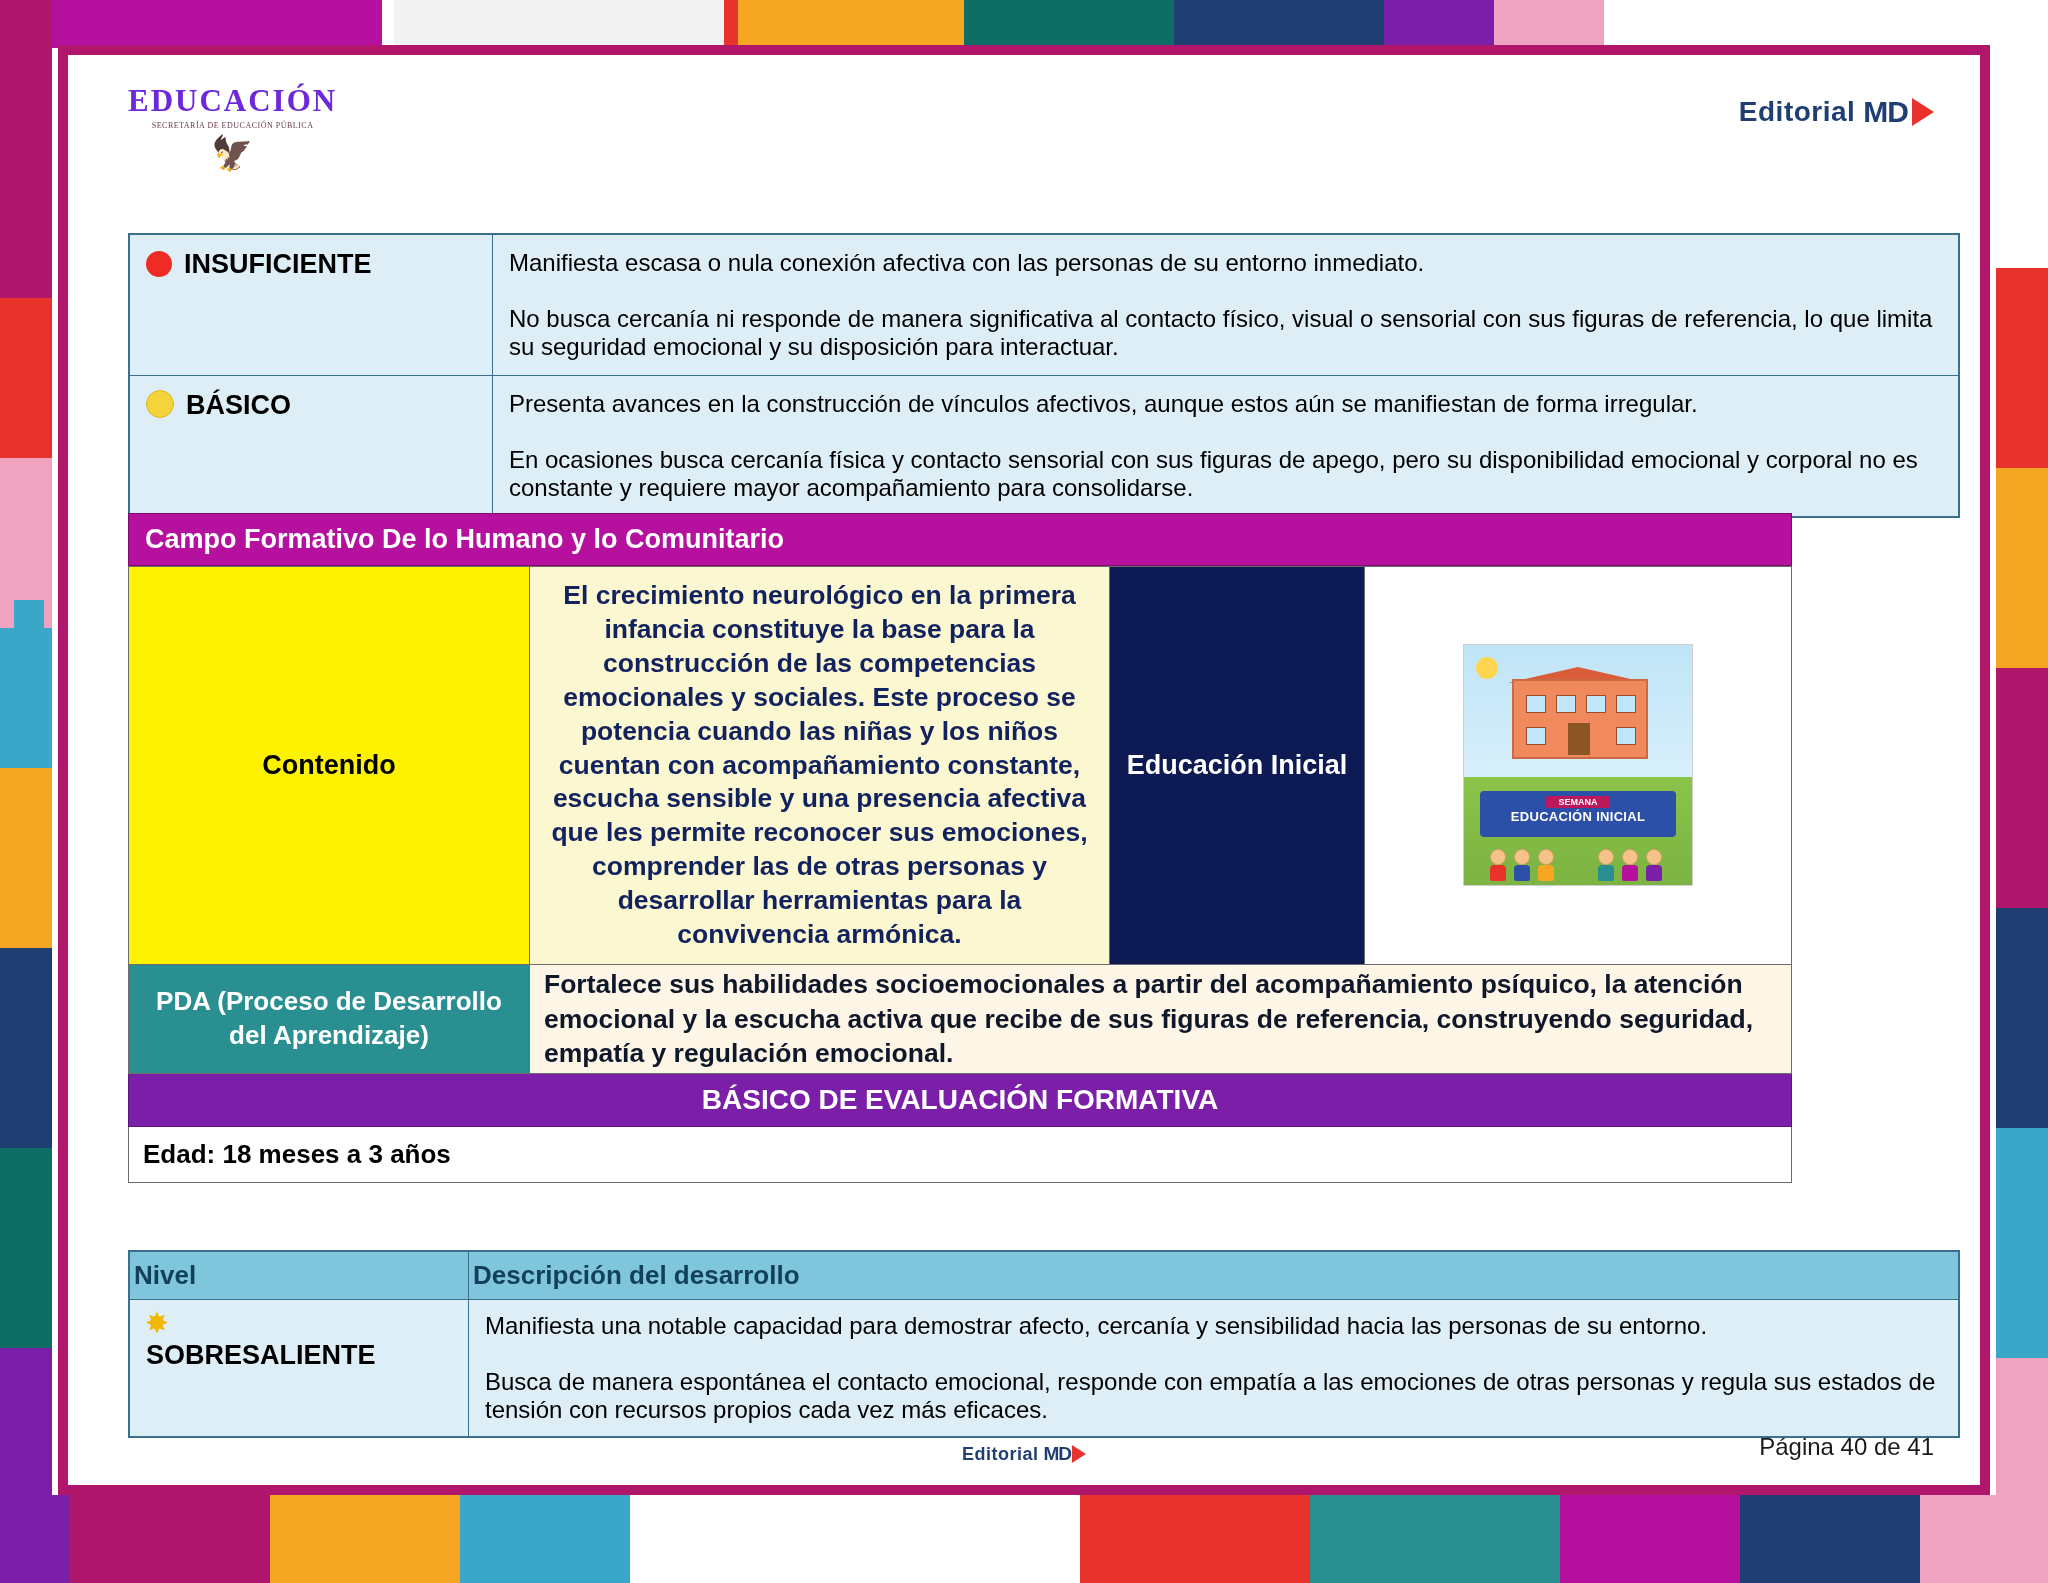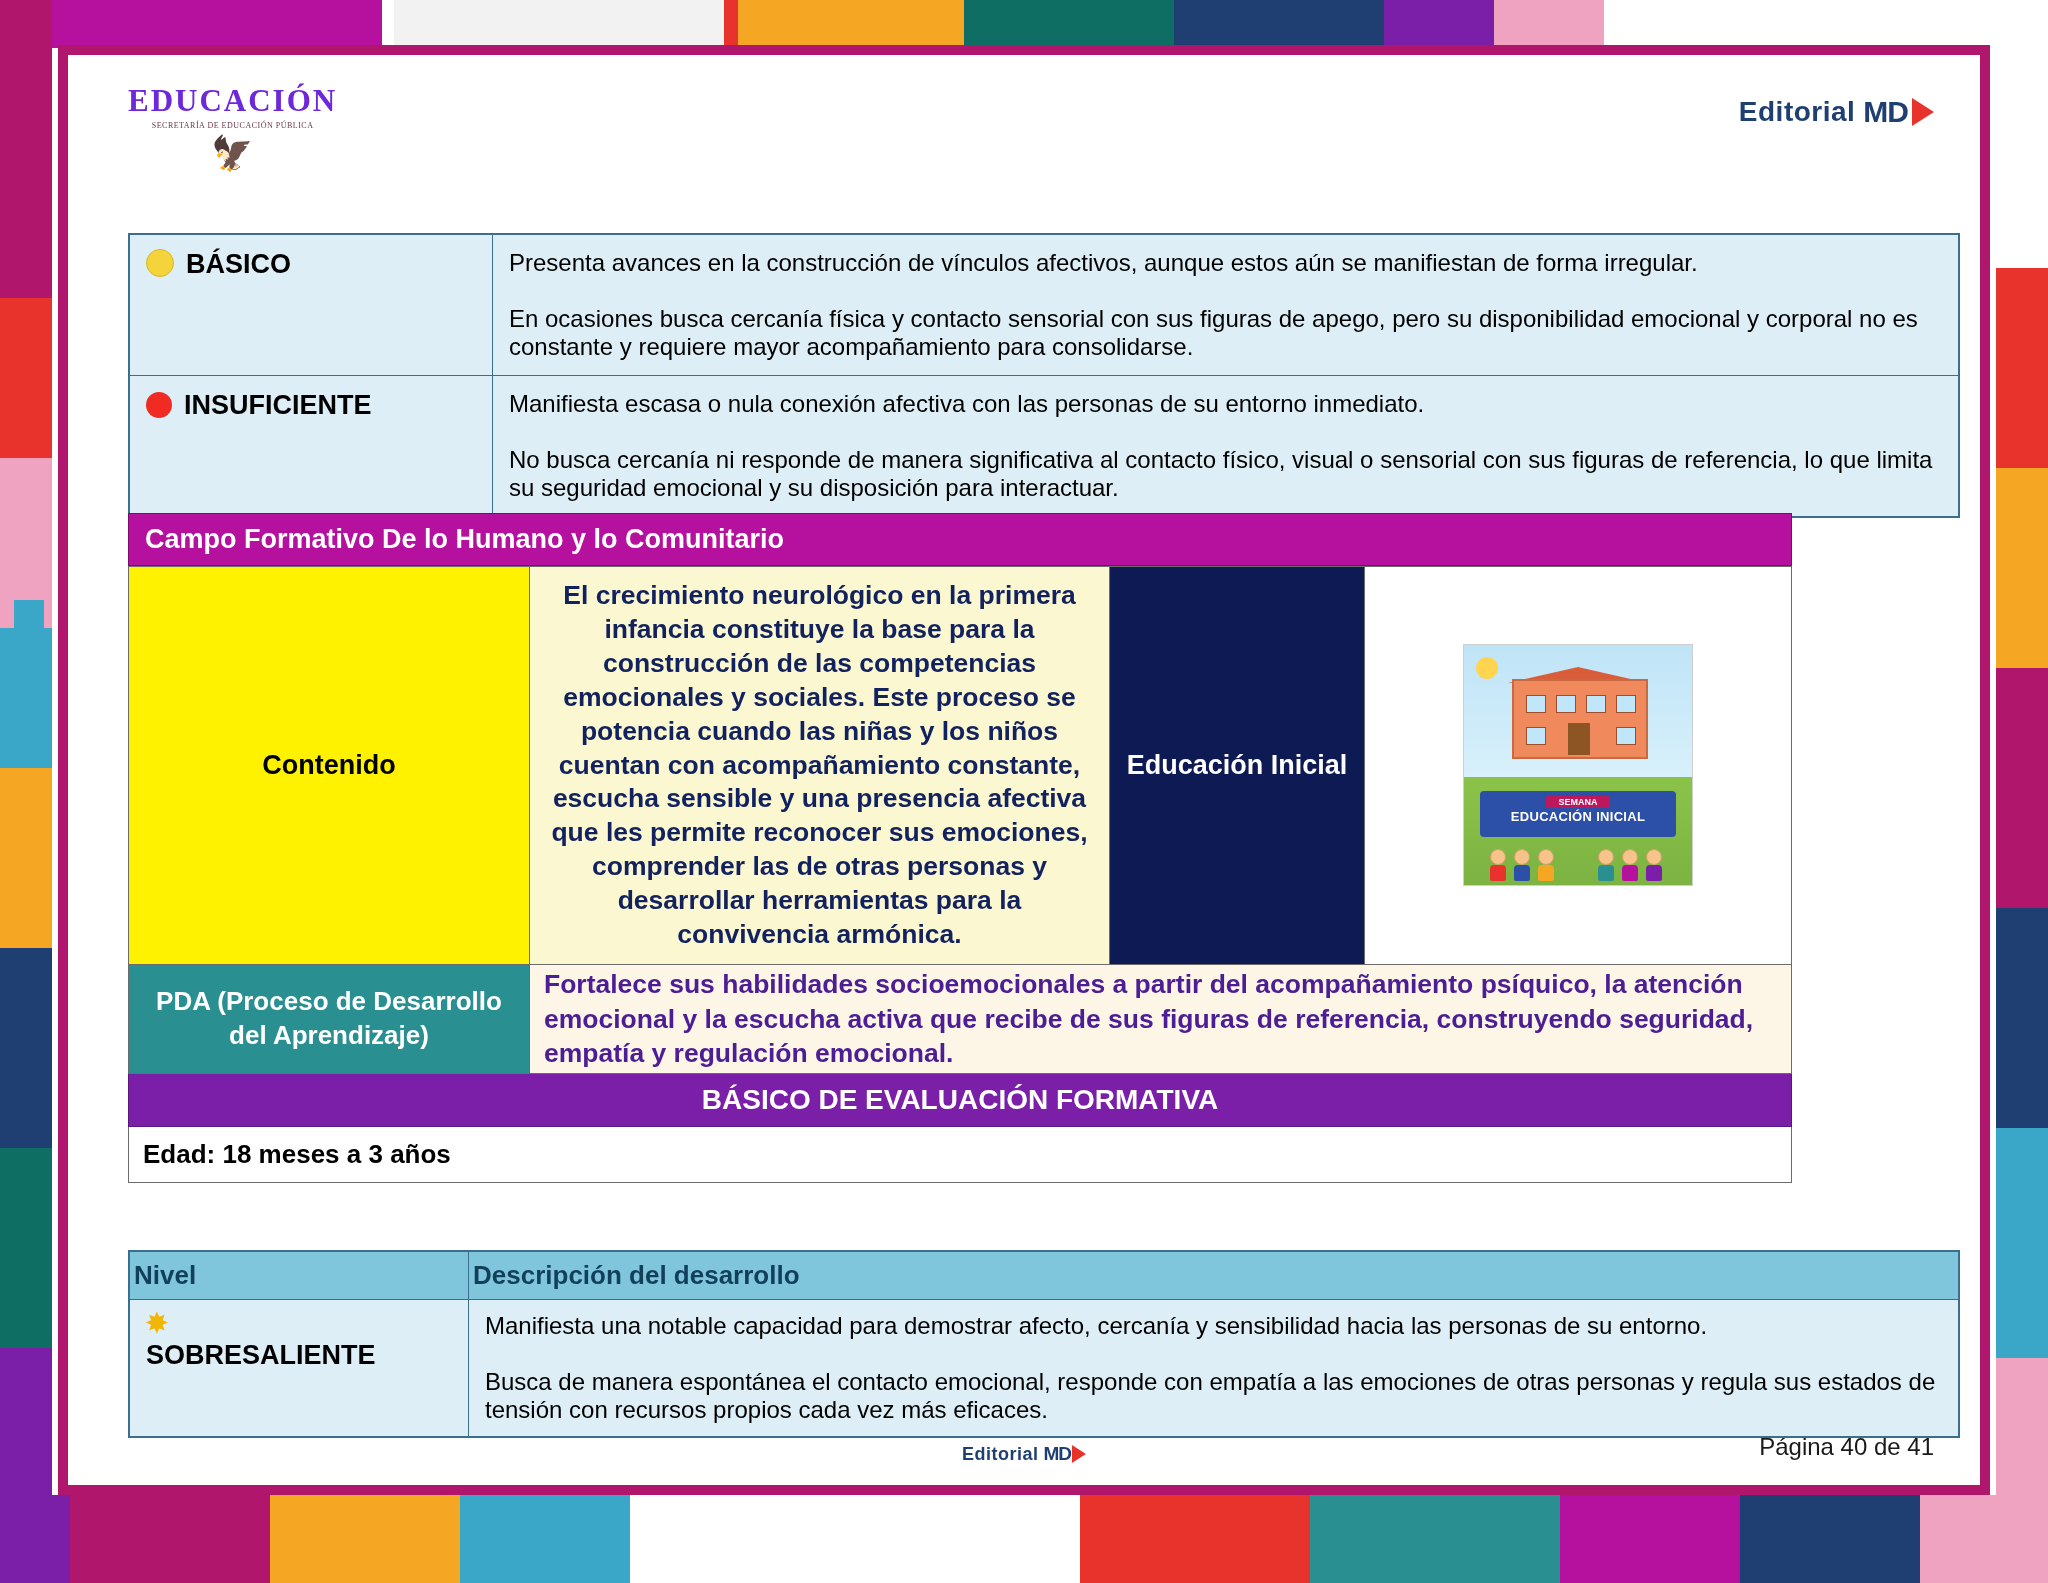--- a/index.html
+++ b/index.html
@@ -201,21 +201,21 @@
     background: #2a8f91;
     color: #ffffff;
     text-align: center;
     font-weight: bold;
     font-size: 26px;
     line-height: 1.3;
     padding: 20px 6px;
   }
   td.pda-text {
     background: #fdf6e6;
-    color: #4c1d95;
+    color: #0f172a;
     font-weight: bold;
     font-size: 26.5px;
     line-height: 1.3;
     padding: 0 14px;
   }
   .bar-rubrica {
     background: #7b1fa8;
     color: #ffffff;
     text-align: center;
     font-weight: bold;
@@ -441,34 +441,34 @@
         <span class="editorial-word">Editorial</span>
         <span class="editorial-md">MD</span>
         <span class="md-tri"></span>
       </div>
     </div>
 
     <table id="top-table" class="tbl">
       <tbody>
           <tr>
         <td class="level">
+          <span class="dot dot-insuf"></span><span>INSUFICIENTE</span>
+        </td>
+        <td>
+          <div>Manifiesta escasa o nula conexión afectiva con las personas de su entorno inmediato.</div>
+          <div class="p2">No busca cercanía ni responde de manera significativa al contacto físico, visual o sensorial con sus figuras de referencia, lo que limita su seguridad emocional y su disposición para interactuar.</div>
+        </td>
+      </tr>
+      <tr>
+        <td class="level">
           <span class="dot dot-basico"></span><span>BÁSICO</span>
         </td>
         <td>
           <div>Presenta avances en la construcción de vínculos afectivos, aunque estos aún se manifiestan de forma irregular.</div>
           <div class="p2">En ocasiones busca cercanía física y contacto sensorial con sus figuras de apego, pero su disponibilidad emocional y corporal no es constante y requiere mayor acompañamiento para consolidarse.</div>
-        </td>
-      </tr>
-      <tr>
-        <td class="level">
-          <span class="dot dot-insuf"></span><span>INSUFICIENTE</span>
-        </td>
-        <td>
-          <div>Manifiesta escasa o nula conexión afectiva con las personas de su entorno inmediato.</div>
-          <div class="p2">No busca cercanía ni responde de manera significativa al contacto físico, visual o sensorial con sus figuras de referencia, lo que limita su seguridad emocional y su disposición para interactuar.</div>
         </td>
       </tr>
     </tbody>
       </table>
 
     <div id="main-block">
       <div class="bar-campo">Campo Formativo De lo Humano y lo Comunitario</div>
 
       <table id="grid-table">
         <tbody>

